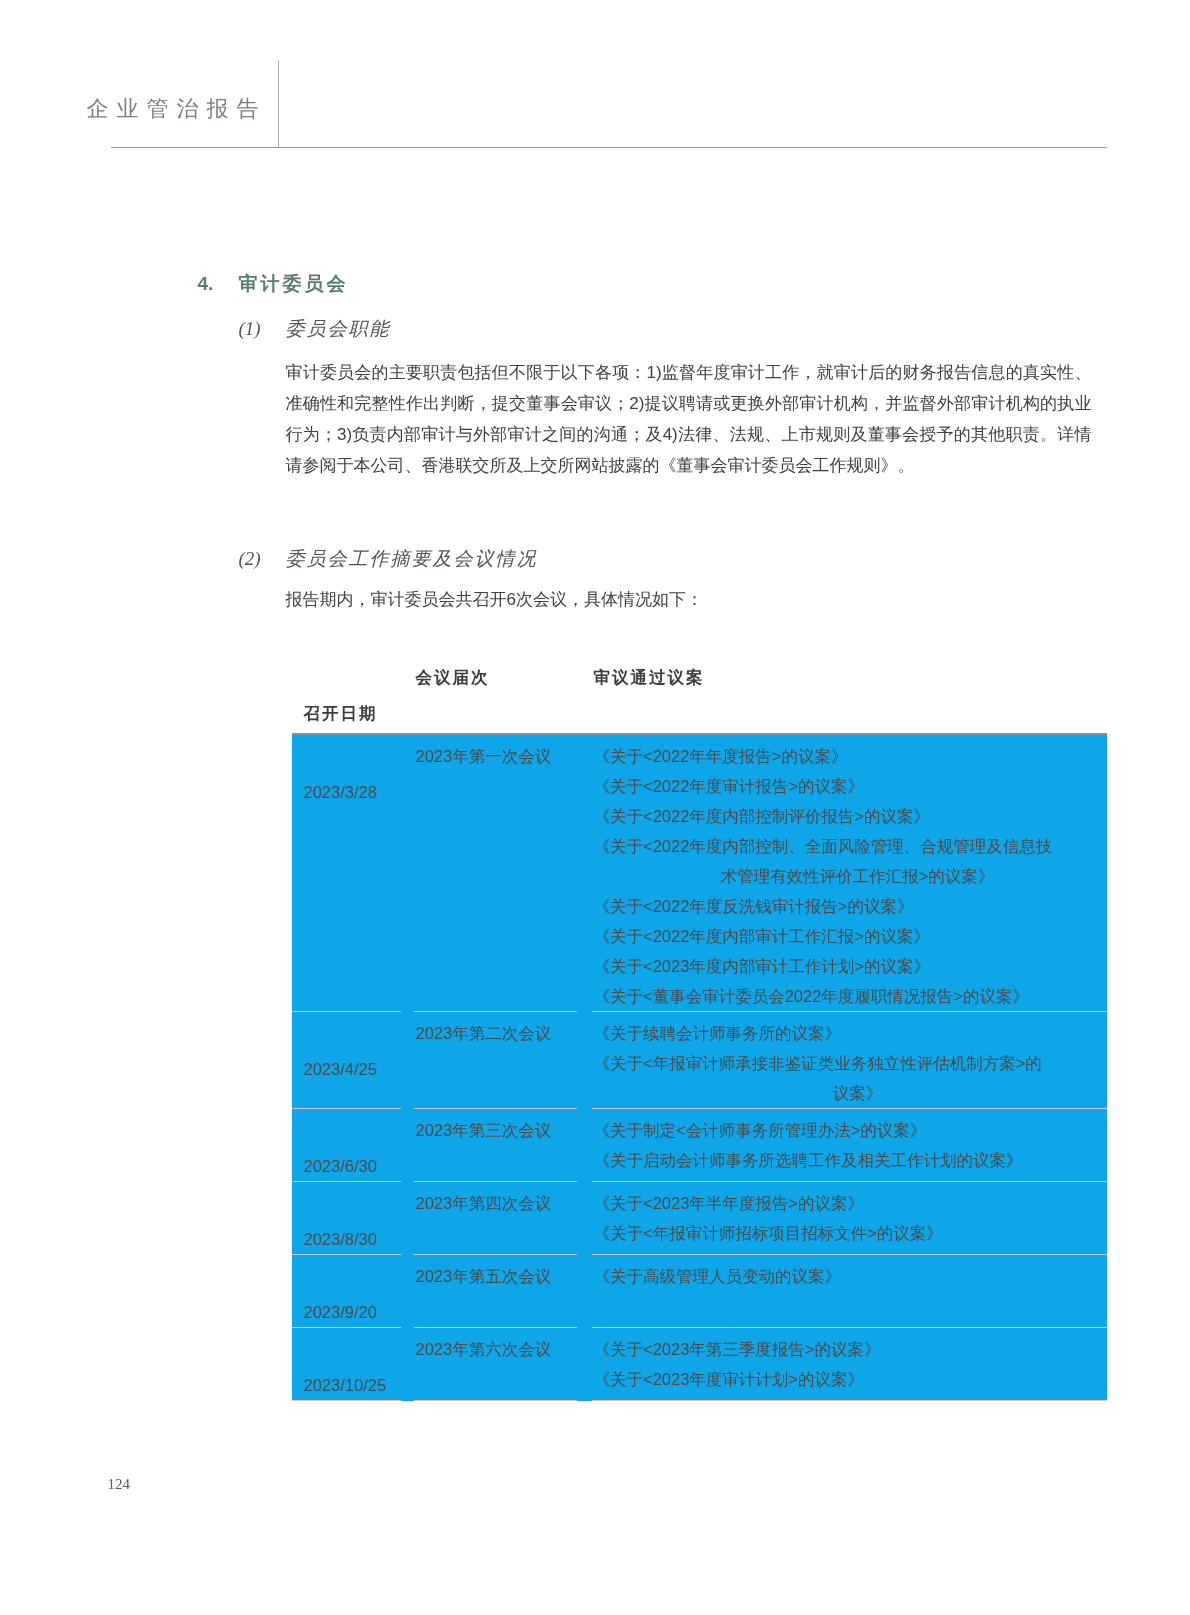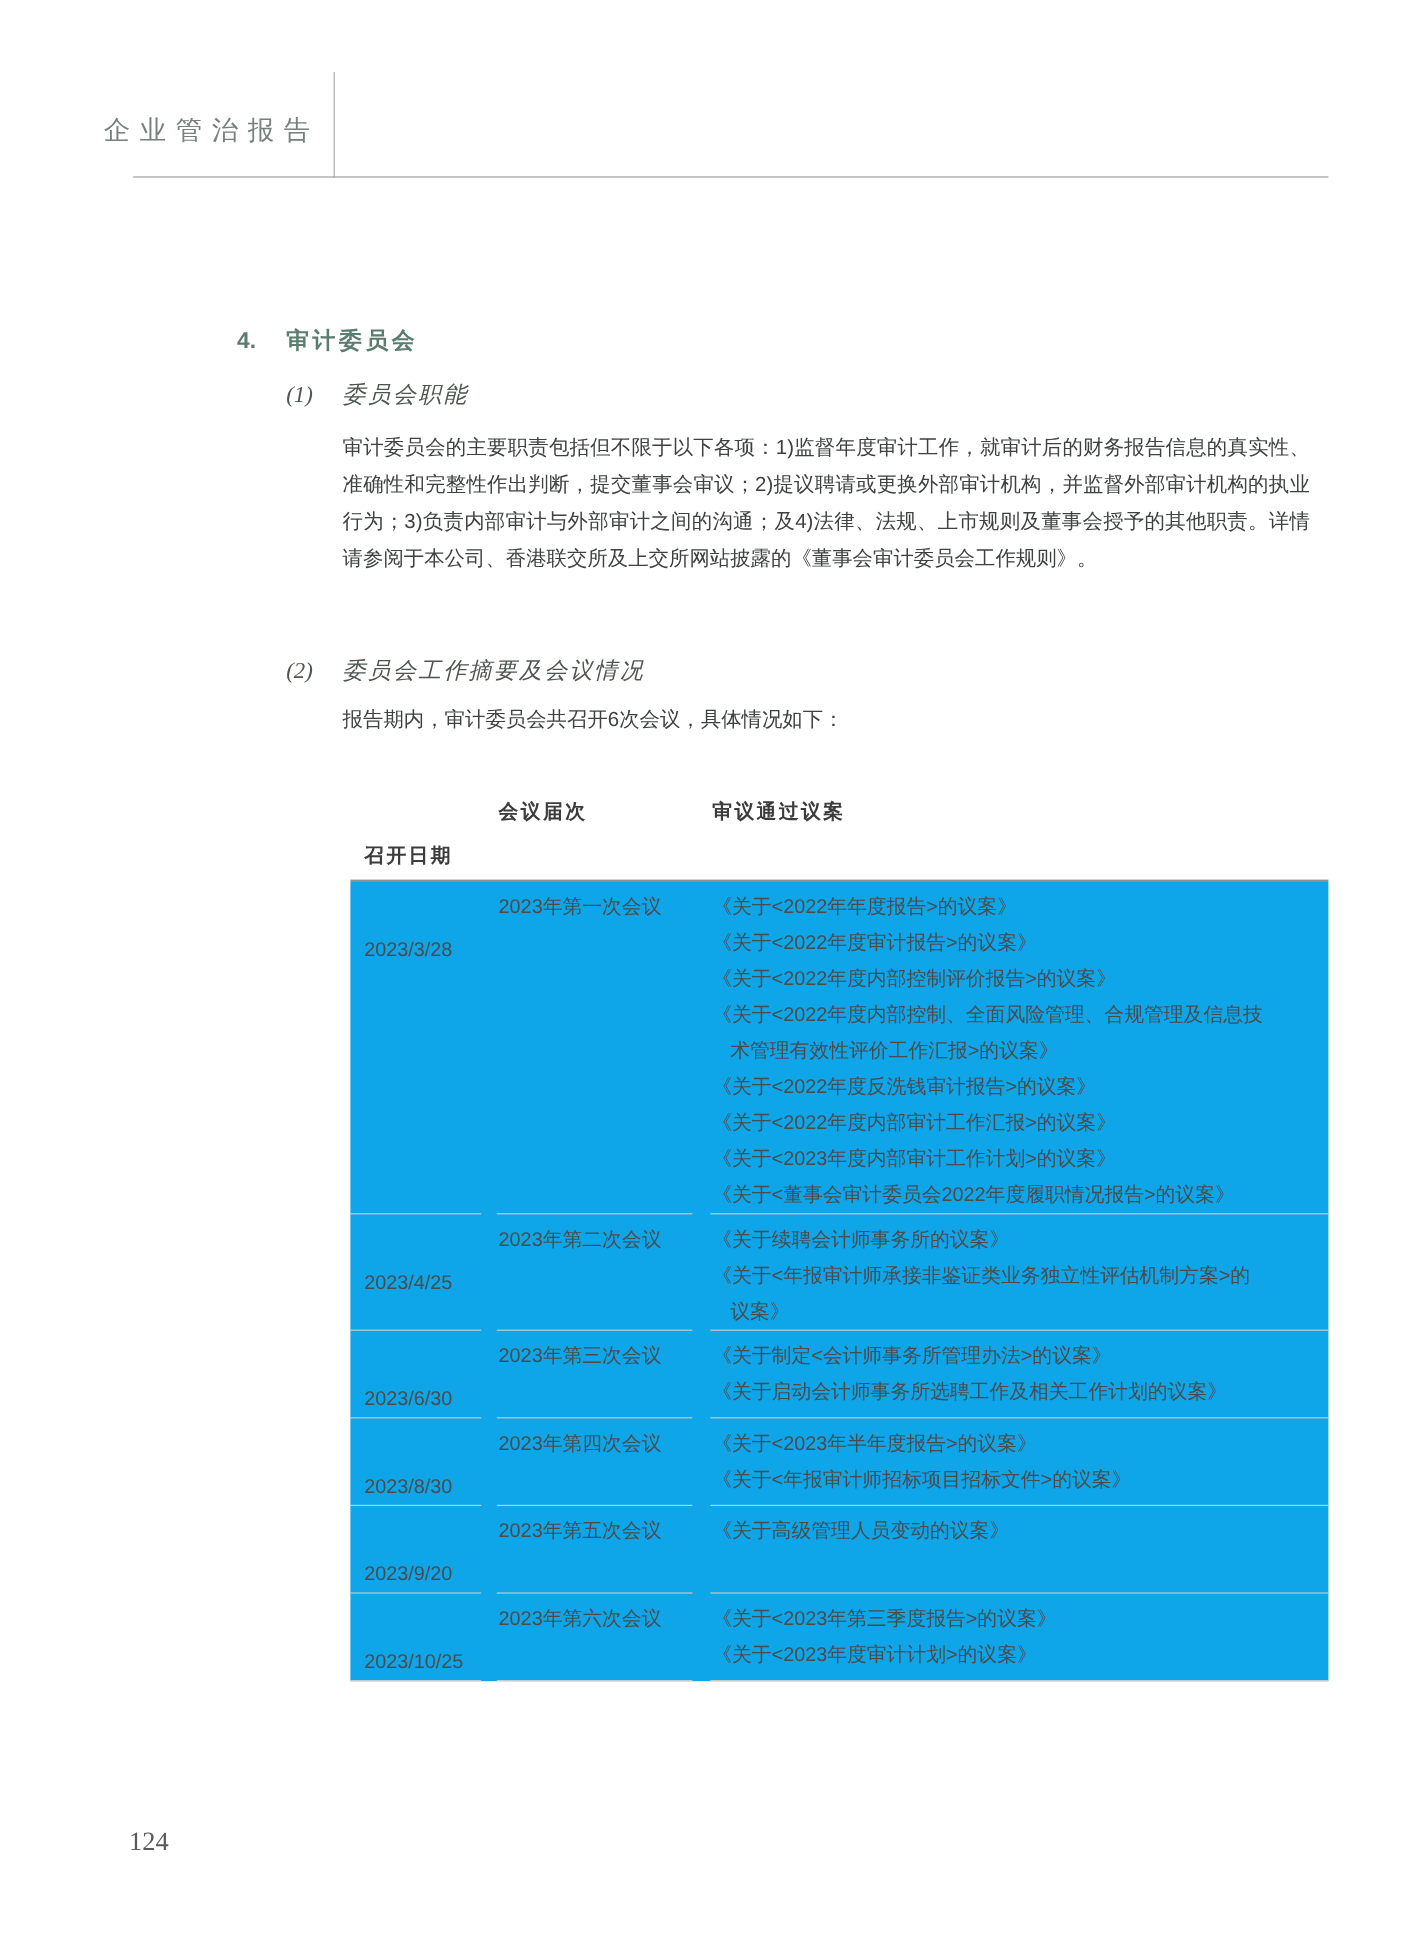--- a/index.html
+++ b/index.html
@@ -42,30 +42,30 @@
   .t-header { display:grid; grid-template-columns:122px 178px 1fr;
               font-weight:bold; color:#3c3c3c; letter-spacing:2px; line-height:30px; }
   .t-headline { height:2px; background:#8f8f8d; margin-top:5px; }
   .t-body { background:#0ea5e9; color:#4b4b4b; }
   .t-row { display:grid; grid-template-columns:122px 178px 1fr;
            padding-top:6px; line-height:30px; align-items:start; }
   .t-cell.c0 { padding-left:12px;margin-top:36px; }
   .t-cell.c1 { padding-left:2px; }
   .t-cell.c2 { padding-left:2px; }
   .res-line { white-space:nowrap; }
-  .res-line.cont { margin-left:15px; }
+  .res-line.cont { margin-left:15px;text-align:center; }
   .t-divider { display:grid; grid-template-columns:122px 178px 1fr; }
   .t-divider .dseg { height:1px; background:#c9c9c7; }
   .t-divider .d0 { margin-right:13px; }
   .t-divider .d1 { margin-right:15px; }
 
   
-  .page-num { position:absolute; left:107px; top:1522px;
+  .page-num { position:absolute; left:107px; top:1476px;
               font-family:"Liberation Serif","DejaVu Serif",serif;
-              font-size:22px; color:#5a5a5a; }
+              font-size:15px; color:#5a5a5a; }
 </style>
 </head>
 <body>
 
 <div class="page">
 
   <div class="doc-title">企业管治报告</div>
   <div class="v-rule"></div>
   <div class="h-rule"></div>
 

